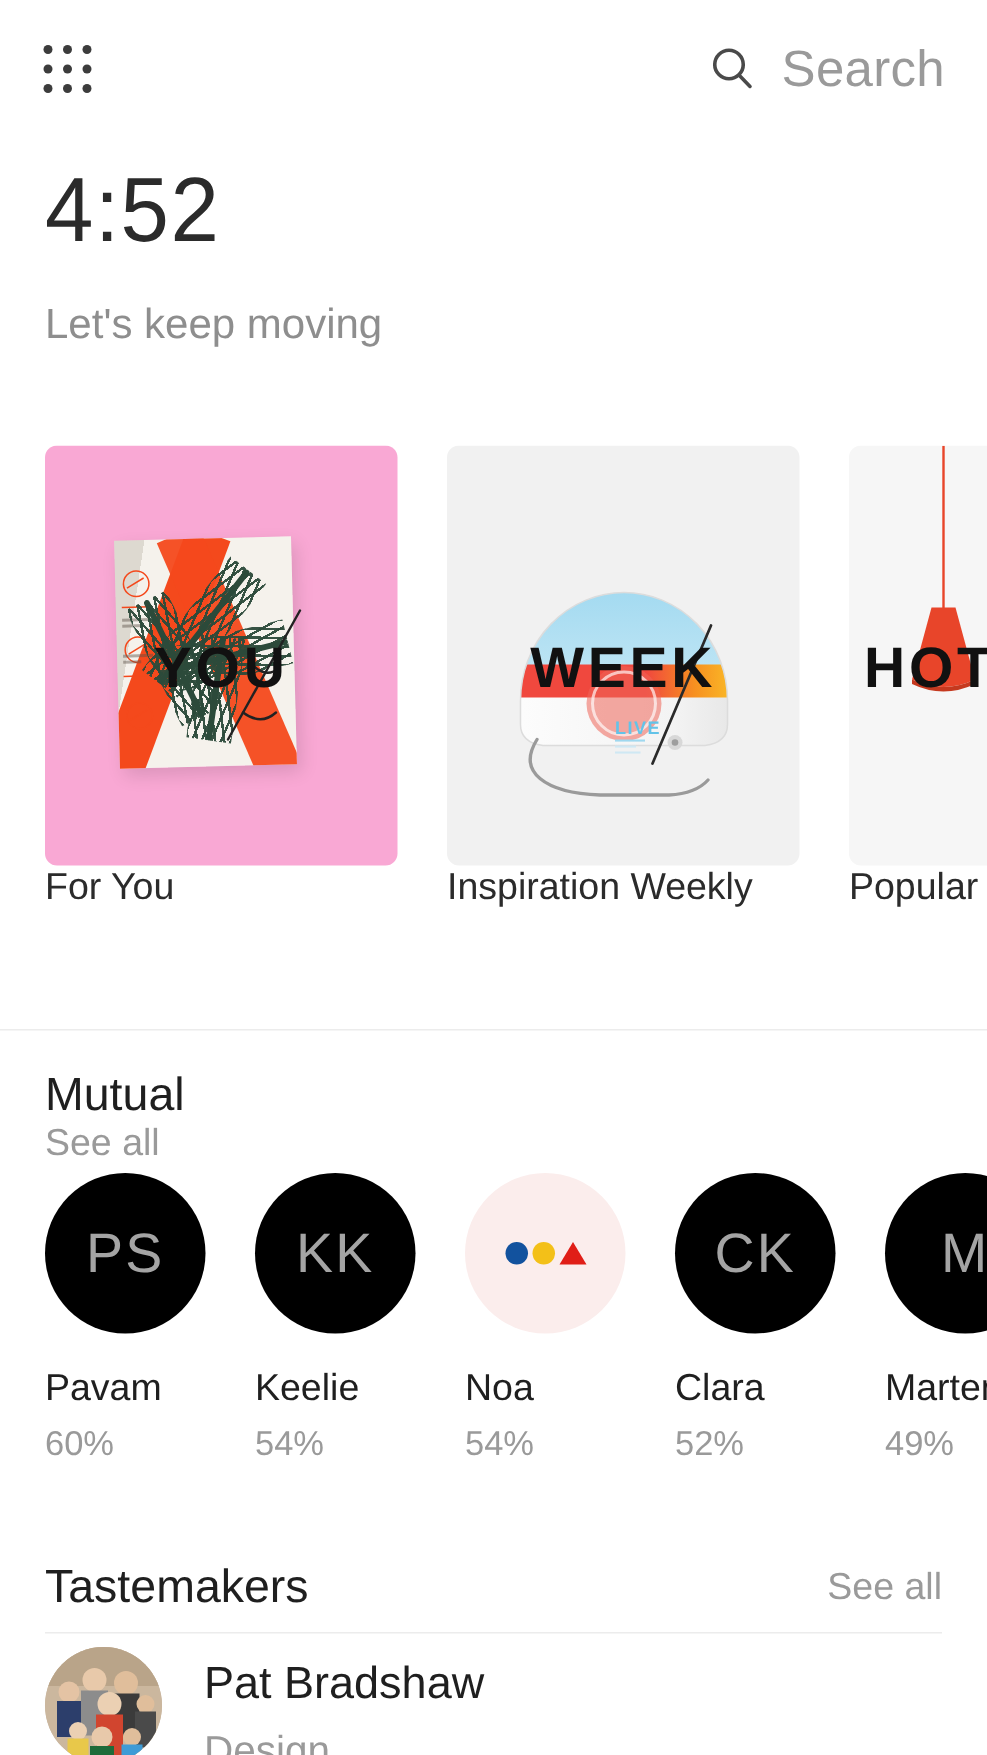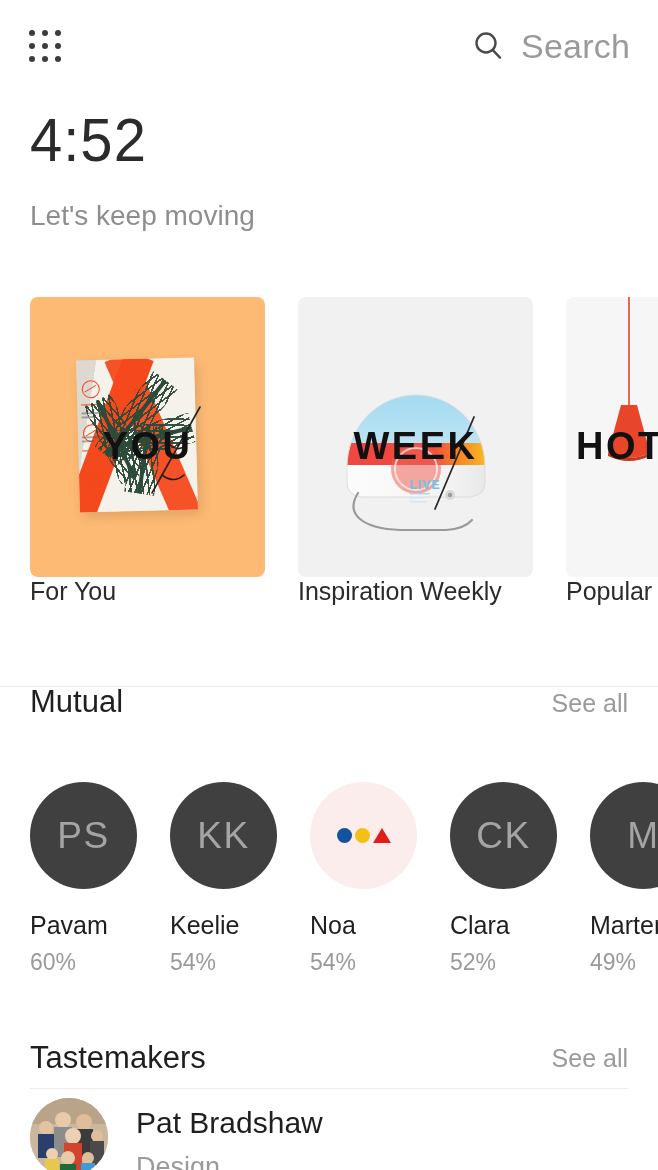--- a/index.html
+++ b/index.html
@@ -110,21 +110,21 @@
     position: relative;
     overflow: hidden;
   }
   .card-label {
     font-size: 25px;
     color: #2b2b2b;
     white-space: nowrap;
   }
 
   
-  .art-foryou { background: #fdba74; }
+  .art-foryou { background: #f9a8d4; }
   .book {
     position: absolute;
     left: 48px; top: 62px;
     width: 118px; height: 152px;
     background: linear-gradient(100deg, #ddd9d0 0 14%, #f5f2ec 14% 100%);
     box-shadow: 3px 5px 12px rgba(0,0,0,.12);
     transform: rotate(-1.5deg);
     overflow: hidden;
   }
   .book .xmark {
@@ -246,37 +246,37 @@
   .section-title {
     font-size: 31px;
     color: #1f1f1f;
     font-weight: 400;
   }
   .see-all {
     font-size: 25px;
     color: #9a9a9a;
     cursor: pointer;
   }
-  .head-mutual { top: 684px; }
+  .head-mutual { top: 712px; flex-direction: column; }
 
   .people-row {
     position: absolute;
     top: 782px;
     left: 30px;
     width: 628px;
     height: 200px;
     display: flex;
     gap: 33px;
     overflow: hidden;
   }
   .person { width: 107px; flex: 0 0 107px; }
   .avatar {
     width: 107px; height: 107px;
     border-radius: 50%;
-    background: #404040;
+    background: #000000;
     display: flex;
     align-items: center;
     justify-content: center;
     overflow: hidden;
   }
   .avatar-initials {
     font-size: 37px;
     font-weight: 300;
     color: #a4a4a4;
     letter-spacing: 1.5px;

